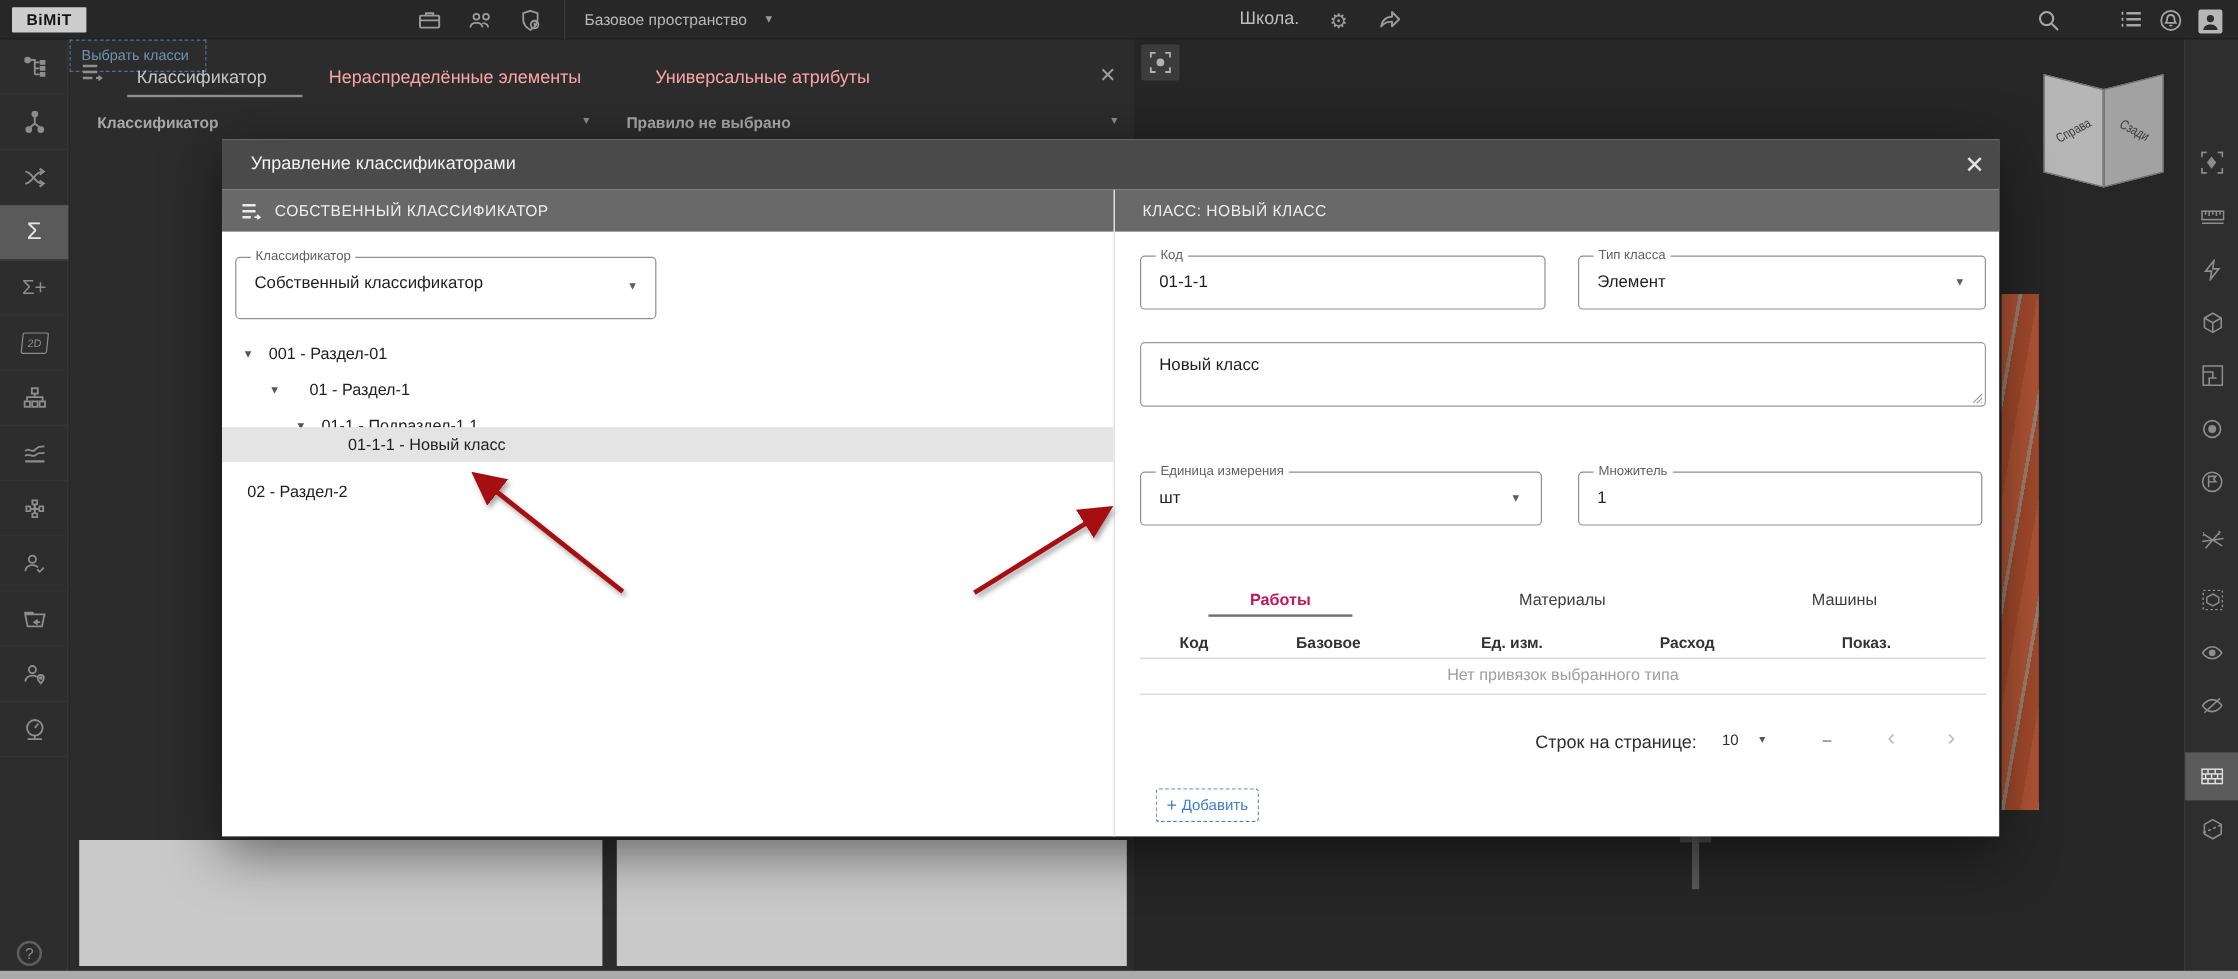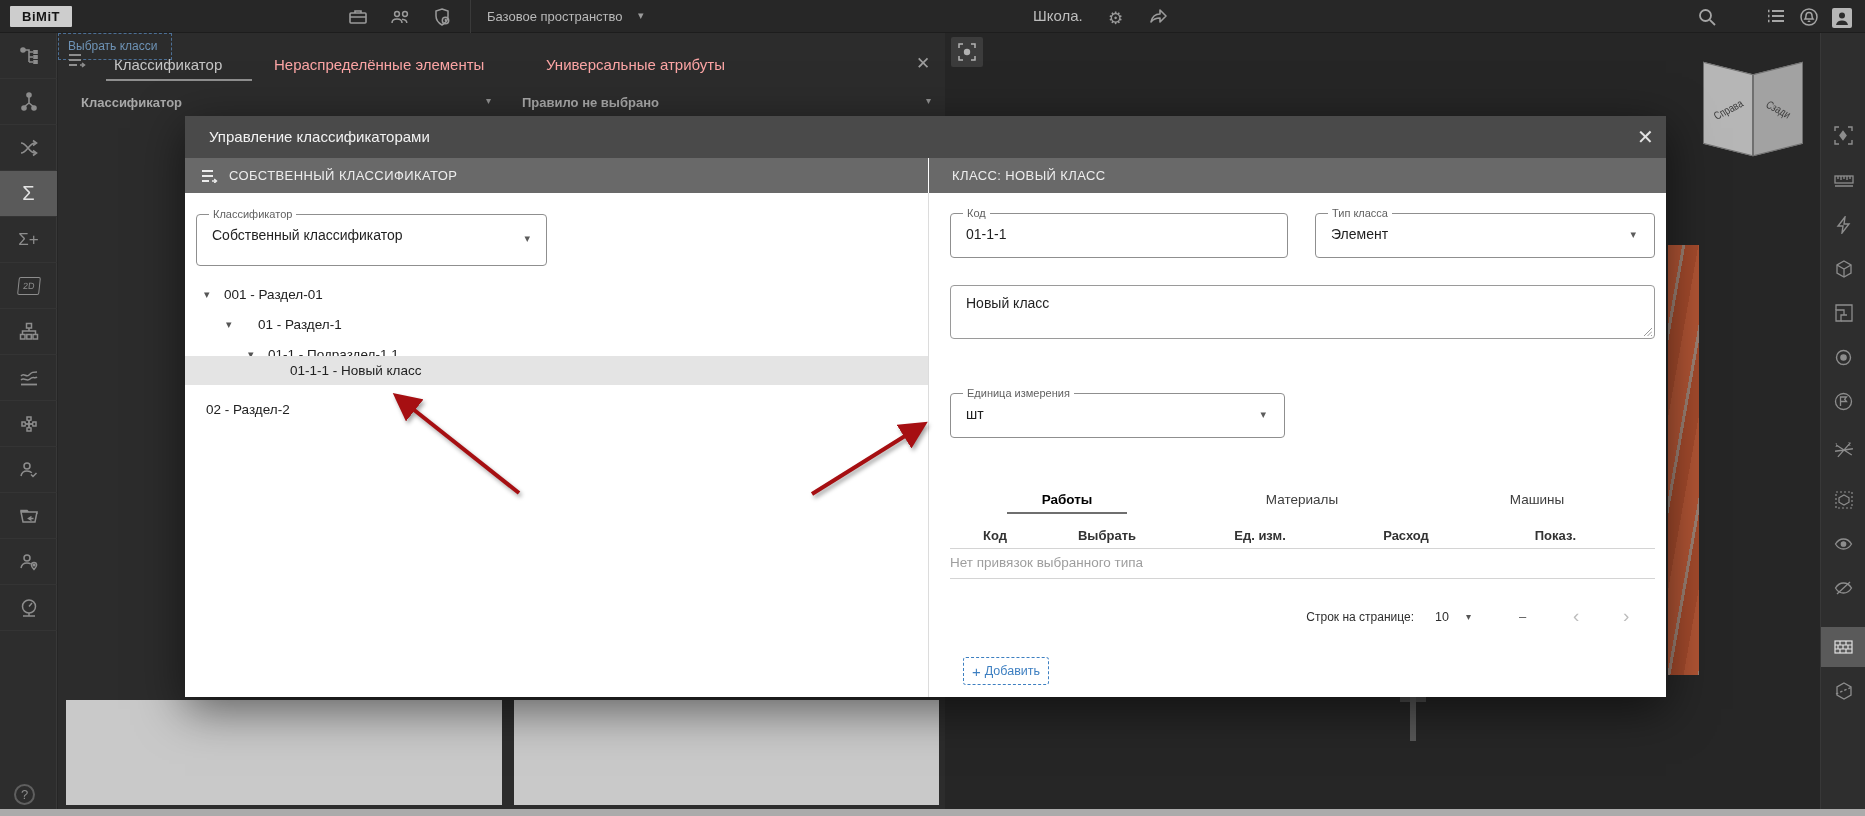--- a/index.html
+++ b/index.html
@@ -83,22 +83,22 @@
   .trow { position:absolute; left:0; width:743px; height:29px; font-size:13.5px; color:#212121; }
   .trow .caret { position:absolute; top:8px; font-size:11px; color:#555; }
   .trow .tlabel { position:absolute; top:7px; }
   .trow.selected { background:#e4e4e4; }
 
   
   .rtab { position:absolute; font-size:13.5px; color:#3d3d3d; }
   #rtab-underline { left:822px; top:396px; width:120px; height:2px; background:#6f6f6f; }
   .th { position:absolute; top:412px; font-size:13px; font-weight:bold; color:#333; }
   .hline { position:absolute; background:#d4d4d4; height:1px; }
-  #empty-msg { left:765px; top:439px; width:705px; text-align:left; font-size:13.5px; color:#9e9e9e; }
-  #pag-label { left:1009px; top:494px; width:220px; text-align:right; font-size:12px; color:#2e2e2e; }
+  #empty-msg { left:765px; top:439px; width:705px; text-align:center; font-size:13.5px; color:#9e9e9e; }
+  #pag-label { left:1009px; top:494px; width:220px; text-align:right; font-size:15px; color:#2e2e2e; }
   #pag-size { left:1250px; top:494px; font-size:12.5px; color:#2e2e2e; }
   #pag-caret { left:1281px; top:495px; font-size:10px; color:#555; }
   #pag-range { left:1334px; top:493px; font-size:13px; color:#555; }
   .pag-chev { position:absolute; top:489px; font-size:19px; color:#bdbdbd; }
   #add-btn { left:778px; top:541px; width:86px; height:28px; border:1.5px dashed #3d7fc1; border-radius:3px;
              color:#3d7fc1; font-size:12.5px; display:flex; align-items:center; justify-content:center; gap:4px; }
   #arrows { left:0; top:0; width:1481px; height:581px; pointer-events:none;
             filter:drop-shadow(2px 3px 2px rgba(0,0,0,.35)); }
 </style>
 </head>
@@ -513,28 +513,32 @@
             <path d="M0 8L8 0M3.5 8L8 3.5M7 8L8 7"></path>
           </g>
         </svg>
     </span>
   </div>
   <div class="field" style="left:765px;top:277px;width:335px;height:45px">
     <span class="f-label">Единица измерения</span>
     <span class="f-value">шт</span>
     <span class="f-caret" style="right:18px">▾</span>
   </div>
-
-  <span class="rtab" style="left:822px;top:376px;width:120px;text-align:center;font-weight:bold;color:#000000">Работы</span>
+  <div class="field" style="left:1130px;top:277px;width:337px;height:45px">
+    <span class="f-label">Множитель</span>
+    <span class="f-value">1</span>
+  </div>
+
+  <span class="rtab" style="left:822px;top:376px;width:120px;text-align:center;font-weight:bold;color:#be185d">Работы</span>
   <div id="rtab-underline" class="abs"></div>
   <span class="rtab" style="left:1057px;top:376px;width:120px;text-align:center">Материалы</span>
   <span class="rtab" style="left:1292px;top:376px;width:120px;text-align:center">Машины</span>
 
   <span class="th" style="left:780px;width:60px;text-align:center">Код</span>
-  <span class="th" style="left:872px;width:100px;text-align:center">Выбрать</span>
+  <span class="th" style="left:872px;width:100px;text-align:center">Базовое</span>
   <span class="th" style="left:1030px;width:90px;text-align:center">Ед. изм.</span>
   <span class="th" style="left:1181px;width:80px;text-align:center">Расход</span>
   <span class="th" style="left:1311px;width:80px;text-align:right">Показ.</span>
   <div class="hline" style="left:765px;top:432px;width:705px"></div>
   <div id="empty-msg" class="abs">Нет привязок выбранного типа</div>
   <div class="hline" style="left:765px;top:462px;width:705px"></div>
 
   <span id="pag-label" class="abs">Строк на странице:</span>
   <span id="pag-size" class="abs">10</span>
   <span id="pag-caret" class="abs">▾</span>

